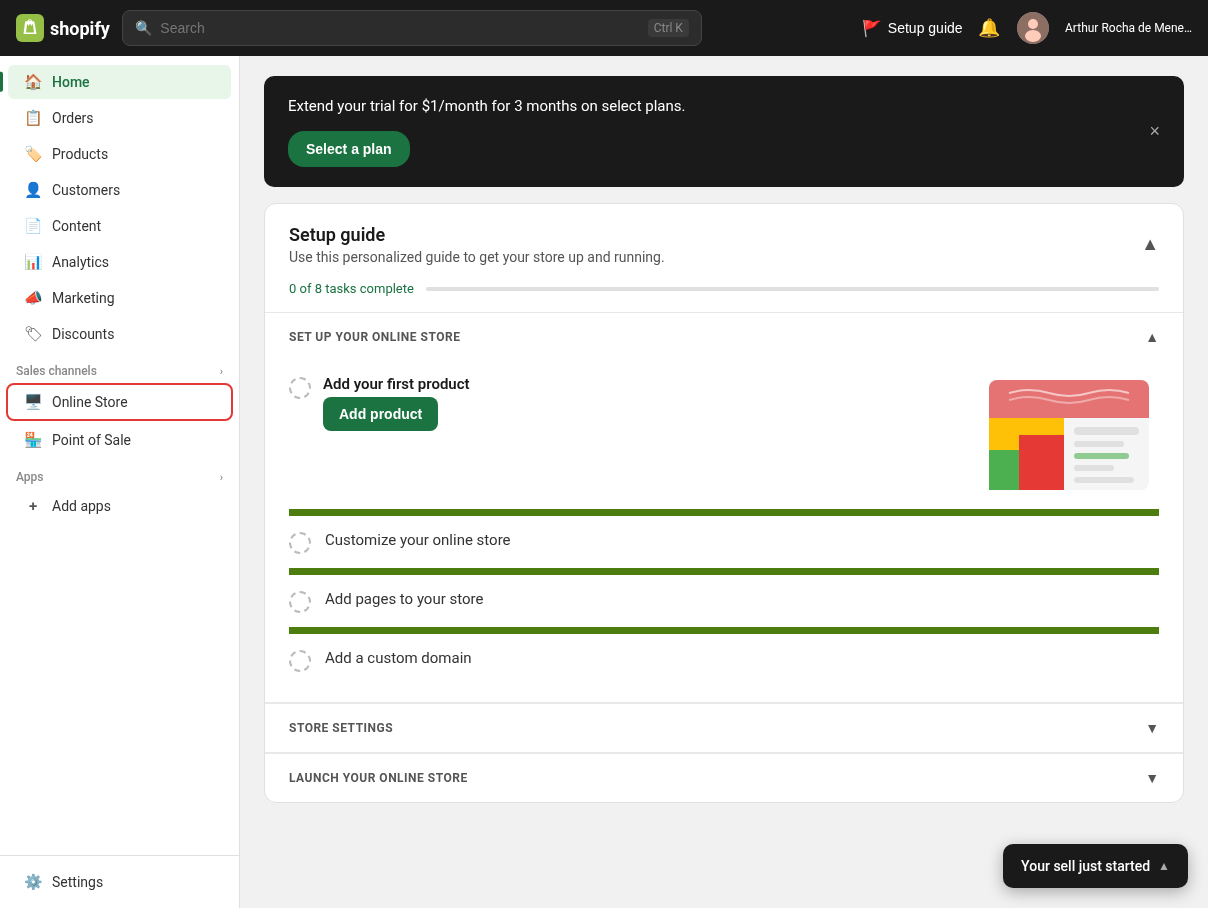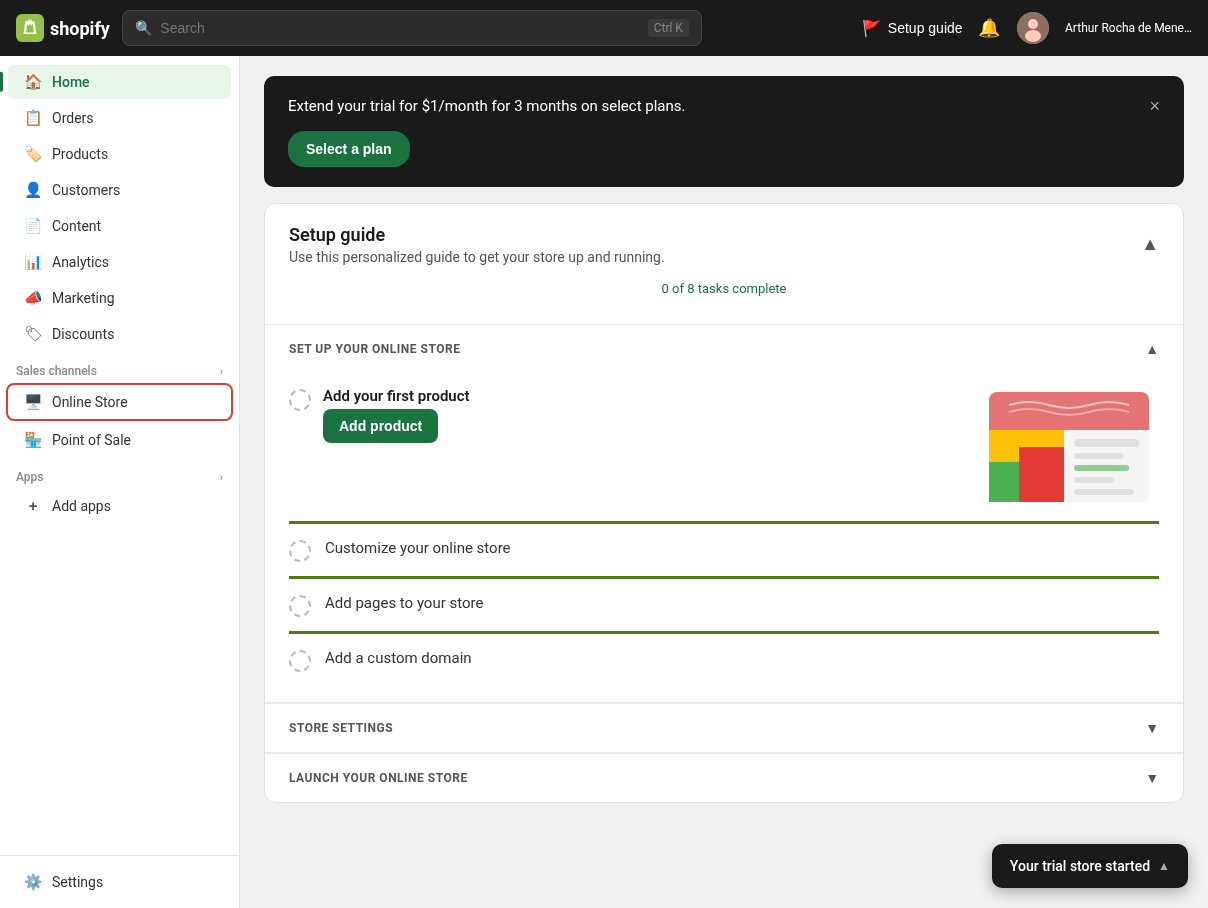--- a/index.html
+++ b/index.html
@@ -183,21 +183,21 @@
     }
 
     
     .promo-banner {
       background: #1a1a1a;
       color: #fff;
       border-radius: 10px;
       padding: 20px 24px;
       margin-bottom: 16px;
       display: flex;
-      align-items: flex-start;
+      align-items: center;
       justify-content: space-between;
       gap: 16px;
     }
     .promo-content { flex: 1; }
     .promo-text {
       font-size: 15px;
       color: #fff;
       margin-bottom: 14px;
       line-height: 1.4;
     }
@@ -242,21 +242,20 @@
     .card-subtitle {
       font-size: 14px;
       color: #555;
       margin-top: 4px;
     }
     .progress-row {
       padding: 0 24px 16px;
       display: flex;
       align-items: center;
       gap: 12px;
-      flex-direction: column;
     }
     .progress-text {
       font-size: 13px;
       color: #1a7340;
     }
     .progress-bar-wrap {
       flex: 1;
       height: 4px;
       background: #e0e0e0;
       border-radius: 4px;
@@ -336,21 +335,21 @@
     
     .task-illustration svg { width: 180px; height: 120px; }
 
     
     .task-item-collapsed {
       display: flex;
       align-items: center;
       padding: 14px 0;
       gap: 14px;
       cursor: pointer;
-      border-top: 3px solid #4d7c0f;
+      border-top: 7px solid #4d7c0f;
     }
     .task-item-collapsed .task-circle {
       width: 22px;
       height: 22px;
       border-radius: 50%;
       border: 2px dashed #bbb;
       flex-shrink: 0;
     }
     .task-item-collapsed .task-title {
       font-size: 15px;
@@ -576,15 +575,15 @@
           <span class="section-header-label">LAUNCH YOUR ONLINE STORE</span>
           <span style="font-size:14px;color:#555;">▼</span>
         </div>
       </div>
 
     </div>
   </main>
 </div>
 
 <div class="trial-toast">
-  <span>Your trial store started</span>
+  <span>Your sell just started</span>
   <span class="toast-chevron">▲</span>
 </div>
 
 </body></html>

